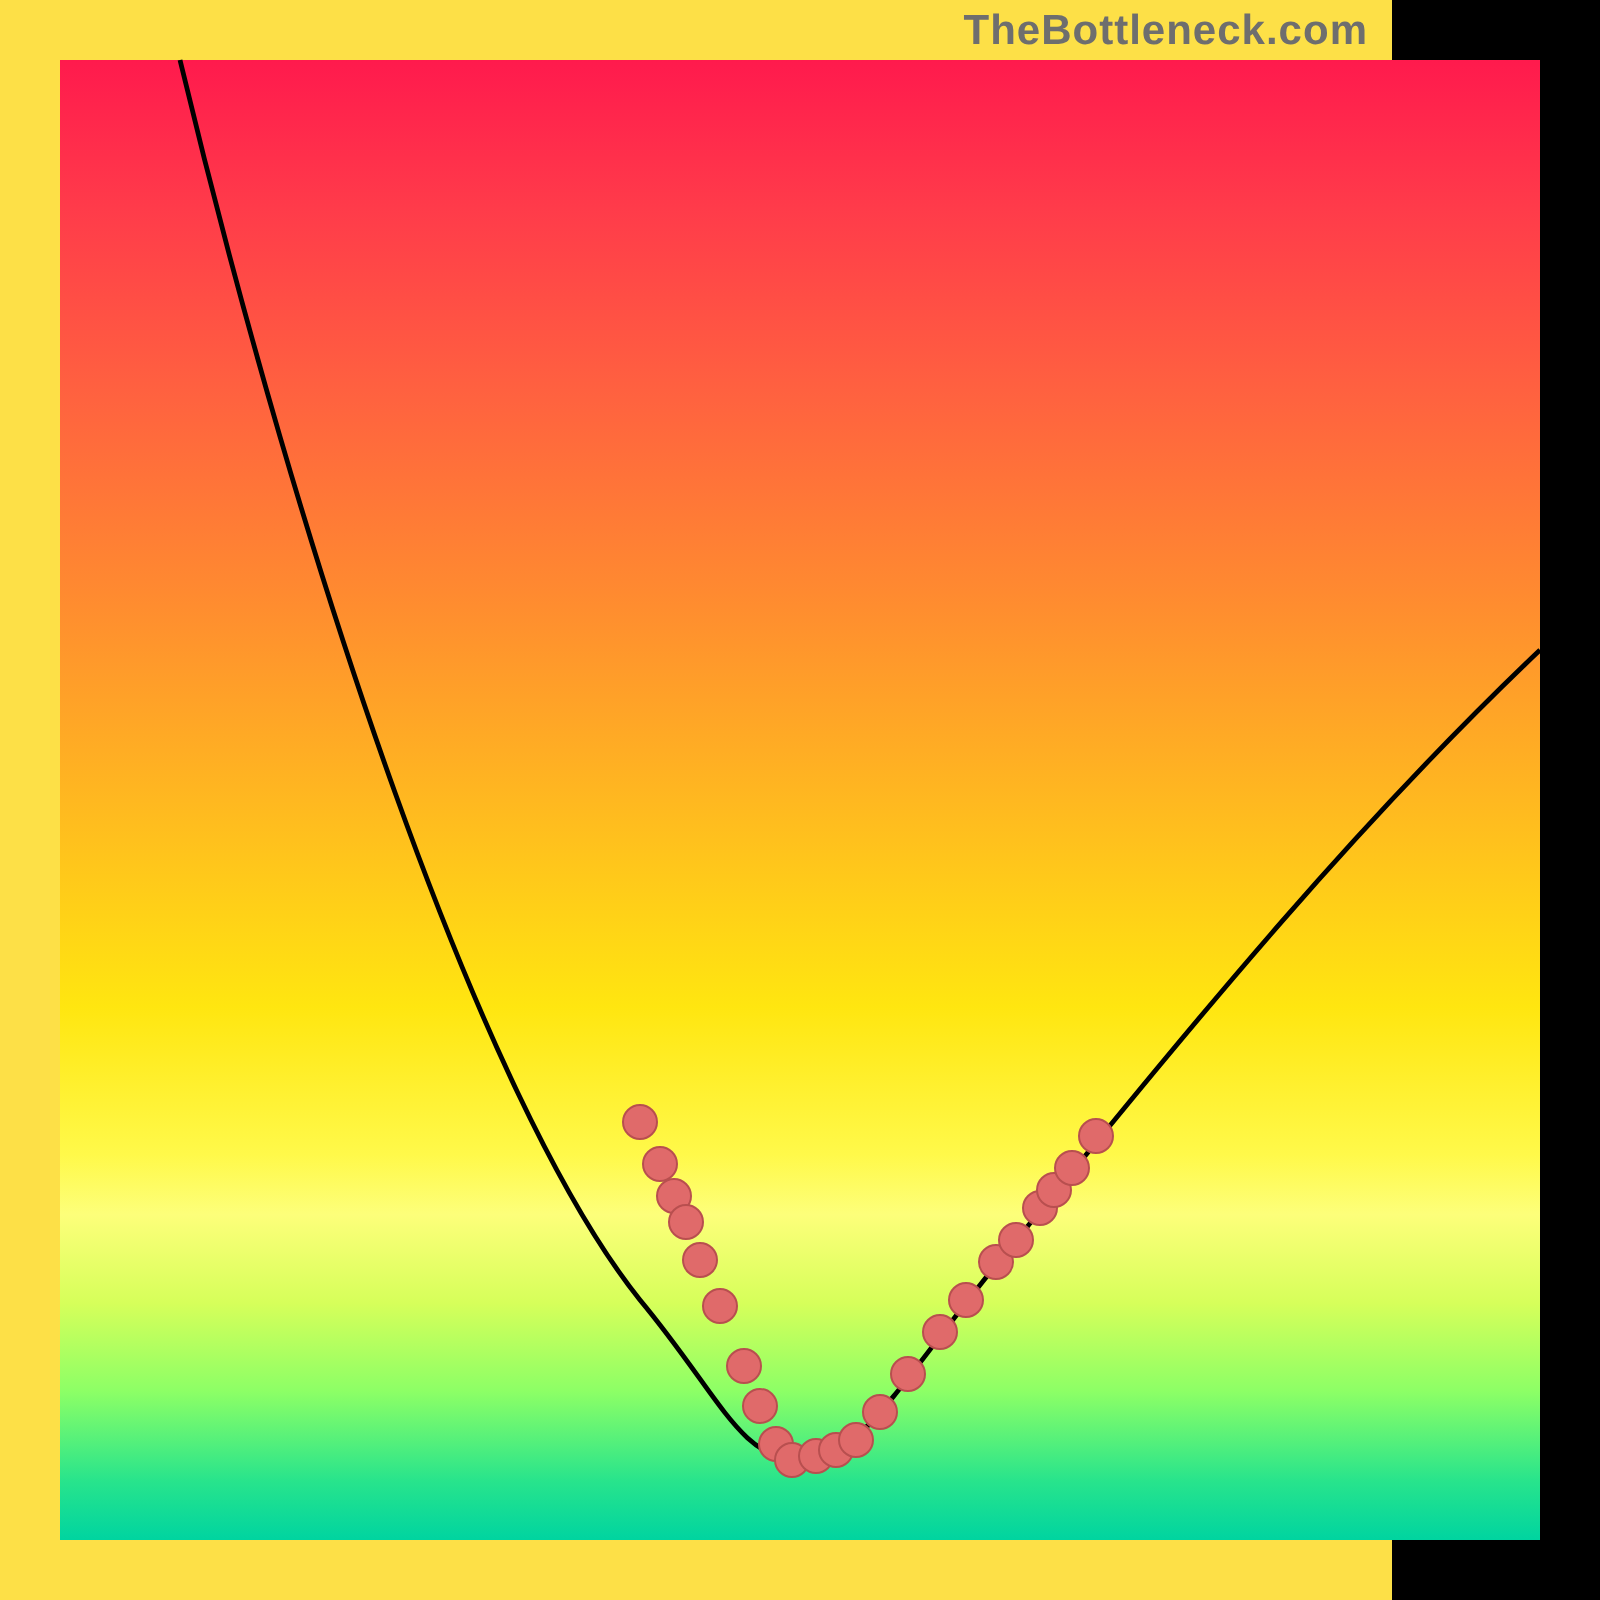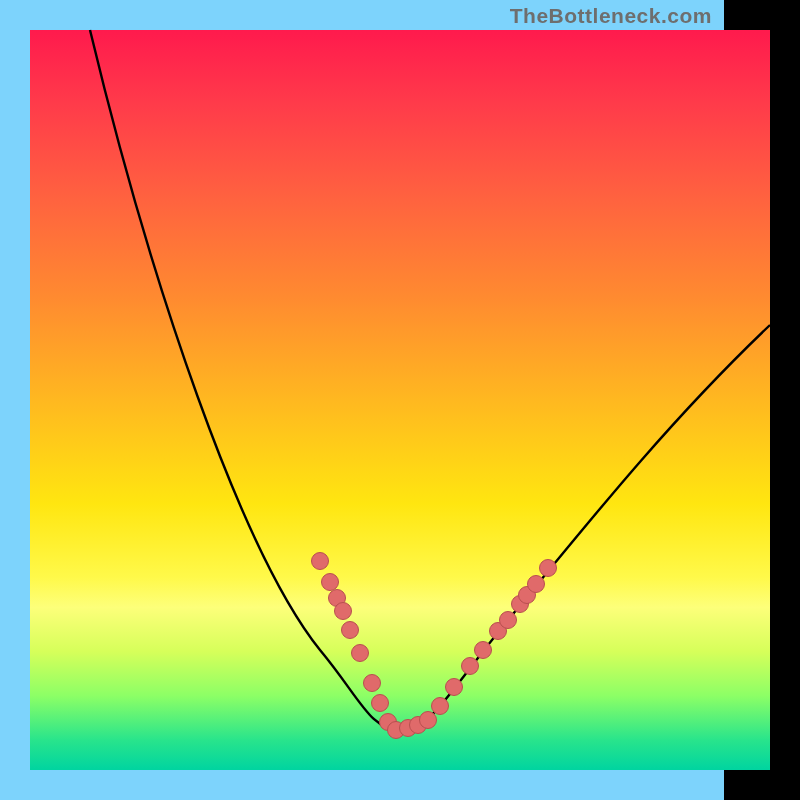--- a/index.html
+++ b/index.html
@@ -9,22 +9,21 @@
     height: 800px;
     overflow: hidden;
     background: #000;
     font-family: Arial, Helvetica, sans-serif;
   }
   .frame {
     position: absolute;
     top: 0; left: 0;
     width: 696px;
     height: 800px;
-    background: #7dd3fc;
-    padding-left: 28px;
+    background: #fde047;
   }
   .plot {
     position: absolute;
     top: 30px;
     left: 30px;
     width: 740px;
     height: 740px;
     background: linear-gradient(to bottom,
       #ff1a4d 0%,
       #ff3b4a 10%,

